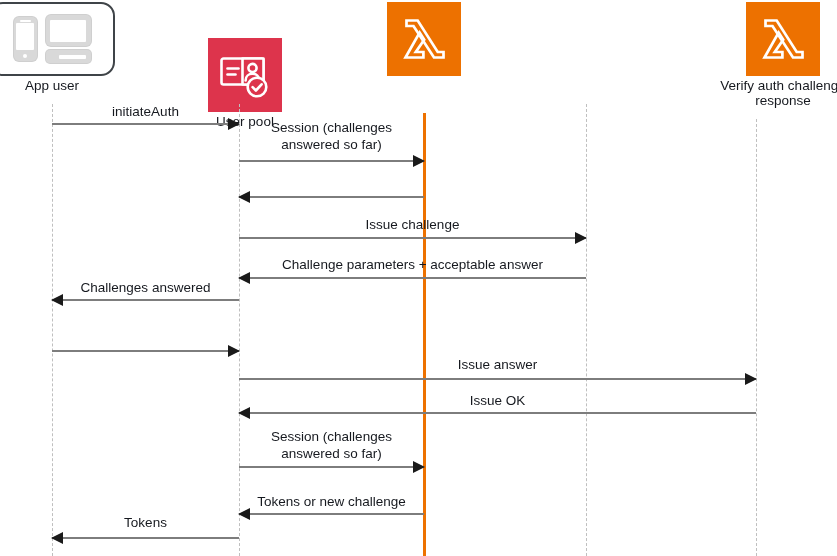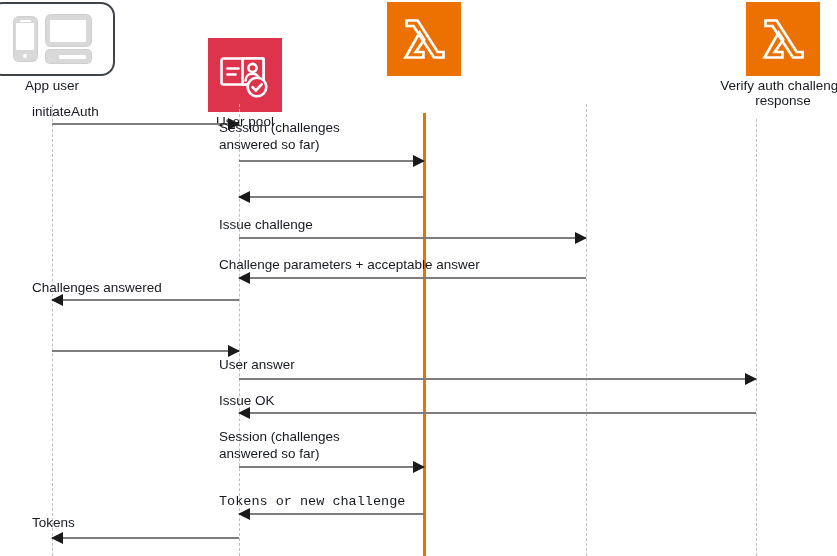--- a/index.html
+++ b/index.html
@@ -175,20 +175,21 @@
   }
   .msg-head.left {
     border-right: 12px solid #1a1a1a;
     left: -1px;
   }
   .msg-label {
     position: absolute;
     font-size: 13.5px;
     line-height: 17px;
     color: #16191f;
+    text-align: center;
     white-space: pre-line;
     transform: translateX(-50%);
   }
 </style>
 </head>
 <body>
 
 <div id="diagram">
     <div class="participant" style="left: -28px;">
       <div class="participant-icon-wrap">
@@ -291,35 +292,35 @@
     </div>
     <div class="msg-label" style="left: 145.5px; top: 279px; width: 227px;">Challenges answered</div>
     <div class="message" style="left: 52px; top: 350px; width: 187px;">
       <div class="msg-line" style="width: 187px;"></div>
       <div class="msg-head right"></div>
     </div>
     <div class="message" style="left: 239px; top: 378px; width: 517px;">
       <div class="msg-line" style="width: 517px;"></div>
       <div class="msg-head right"></div>
     </div>
-    <div class="msg-label" style="left: 497.5px; top: 356px; width: 557px;">User answer</div>
+    <div class="msg-label" style="left: 497.5px; top: 356px; width: 557px;">Issue answer</div>
     <div class="message" style="left: 239px; top: 412px; width: 517px;">
       <div class="msg-line" style="width: 517px;"></div>
       <div class="msg-head left"></div>
     </div>
     <div class="msg-label" style="left: 497.5px; top: 392px; width: 557px;">Issue OK</div>
     <div class="message" style="left: 239px; top: 466px; width: 185px;">
       <div class="msg-line" style="width: 185px;"></div>
       <div class="msg-head right"></div>
     </div>
     <div class="msg-label" style="left: 331.5px; top: 428px; width: 225px;">Session (challenges
 answered so far)</div>
     <div class="message" style="left: 239px; top: 513px; width: 185px;">
       <div class="msg-line" style="width: 185px;"></div>
       <div class="msg-head left"></div>
     </div>
-    <div class="msg-label" style="left: 331.5px; top: 493px; width: 225px; font-family: Liberation Mono, monospace;">Tokens or new challenge</div>
+    <div class="msg-label" style="left: 331.5px; top: 493px; width: 225px;">Tokens or new challenge</div>
     <div class="message" style="left: 52px; top: 537px; width: 187px;">
       <div class="msg-line" style="width: 187px;"></div>
       <div class="msg-head left"></div>
     </div>
     <div class="msg-label" style="left: 145.5px; top: 514px; width: 227px;">Tokens</div>
   </div>
 
 </body></html>

